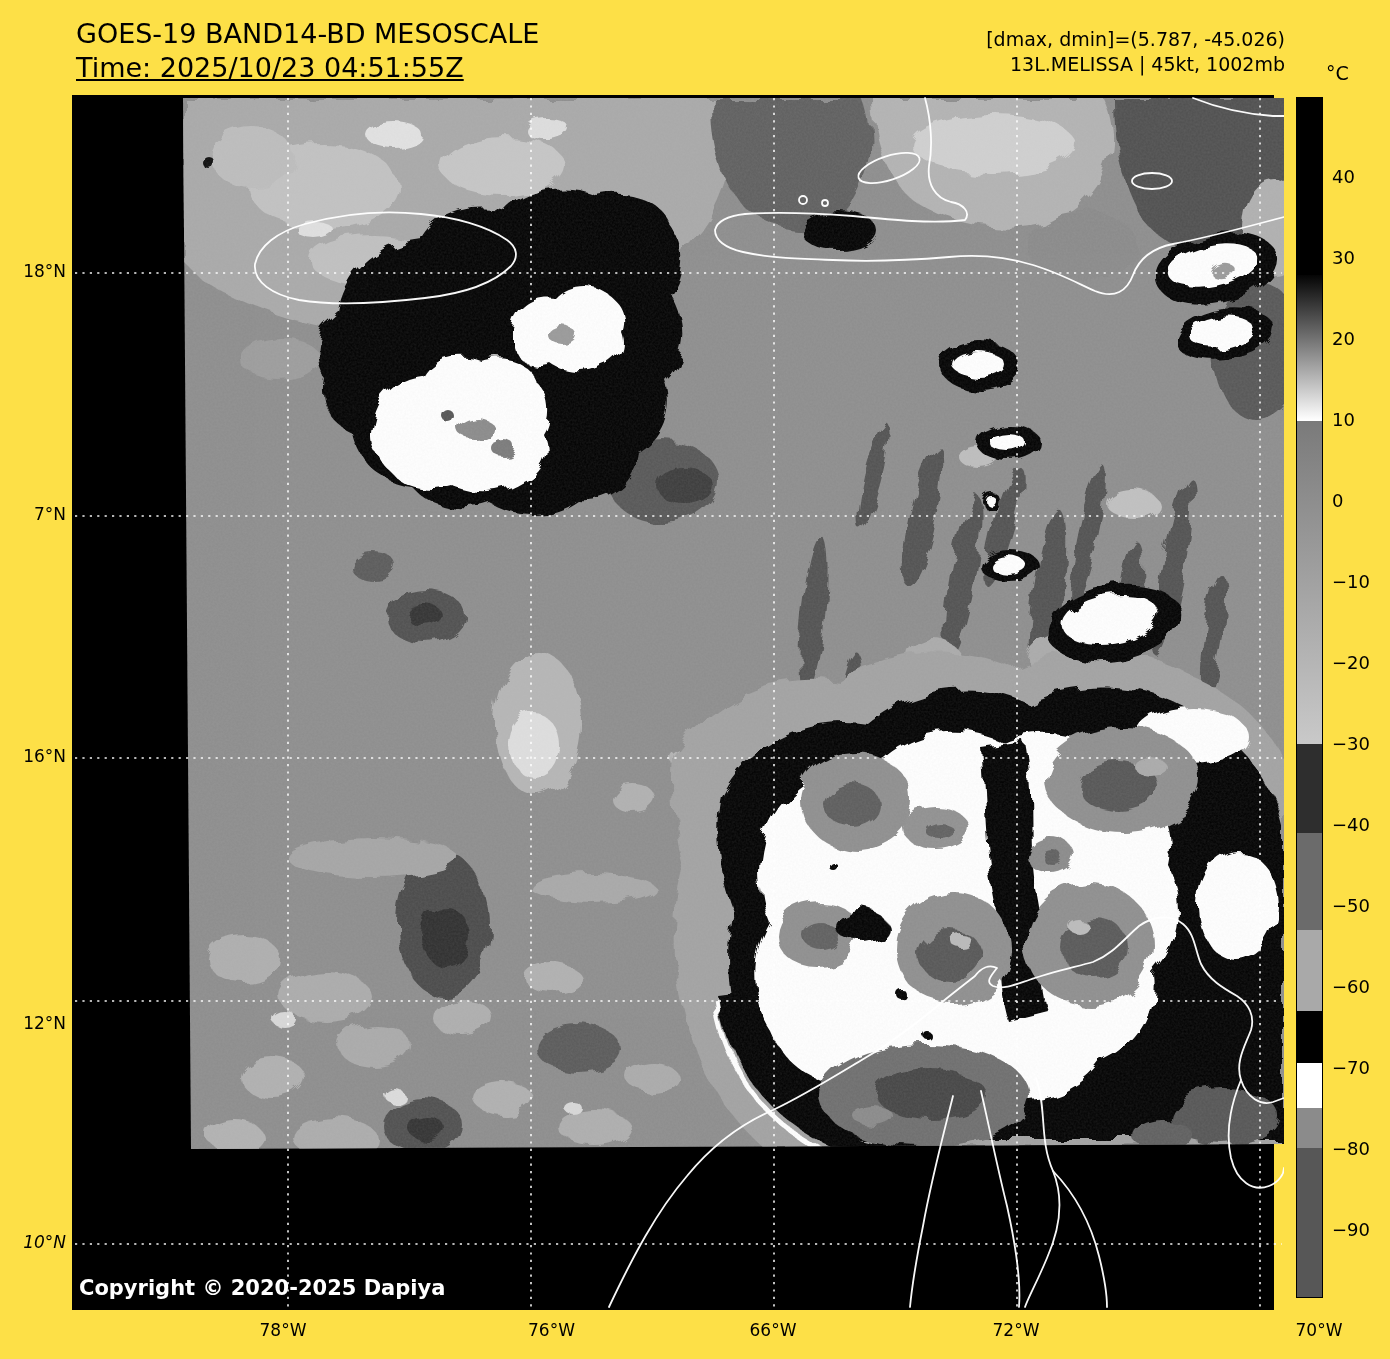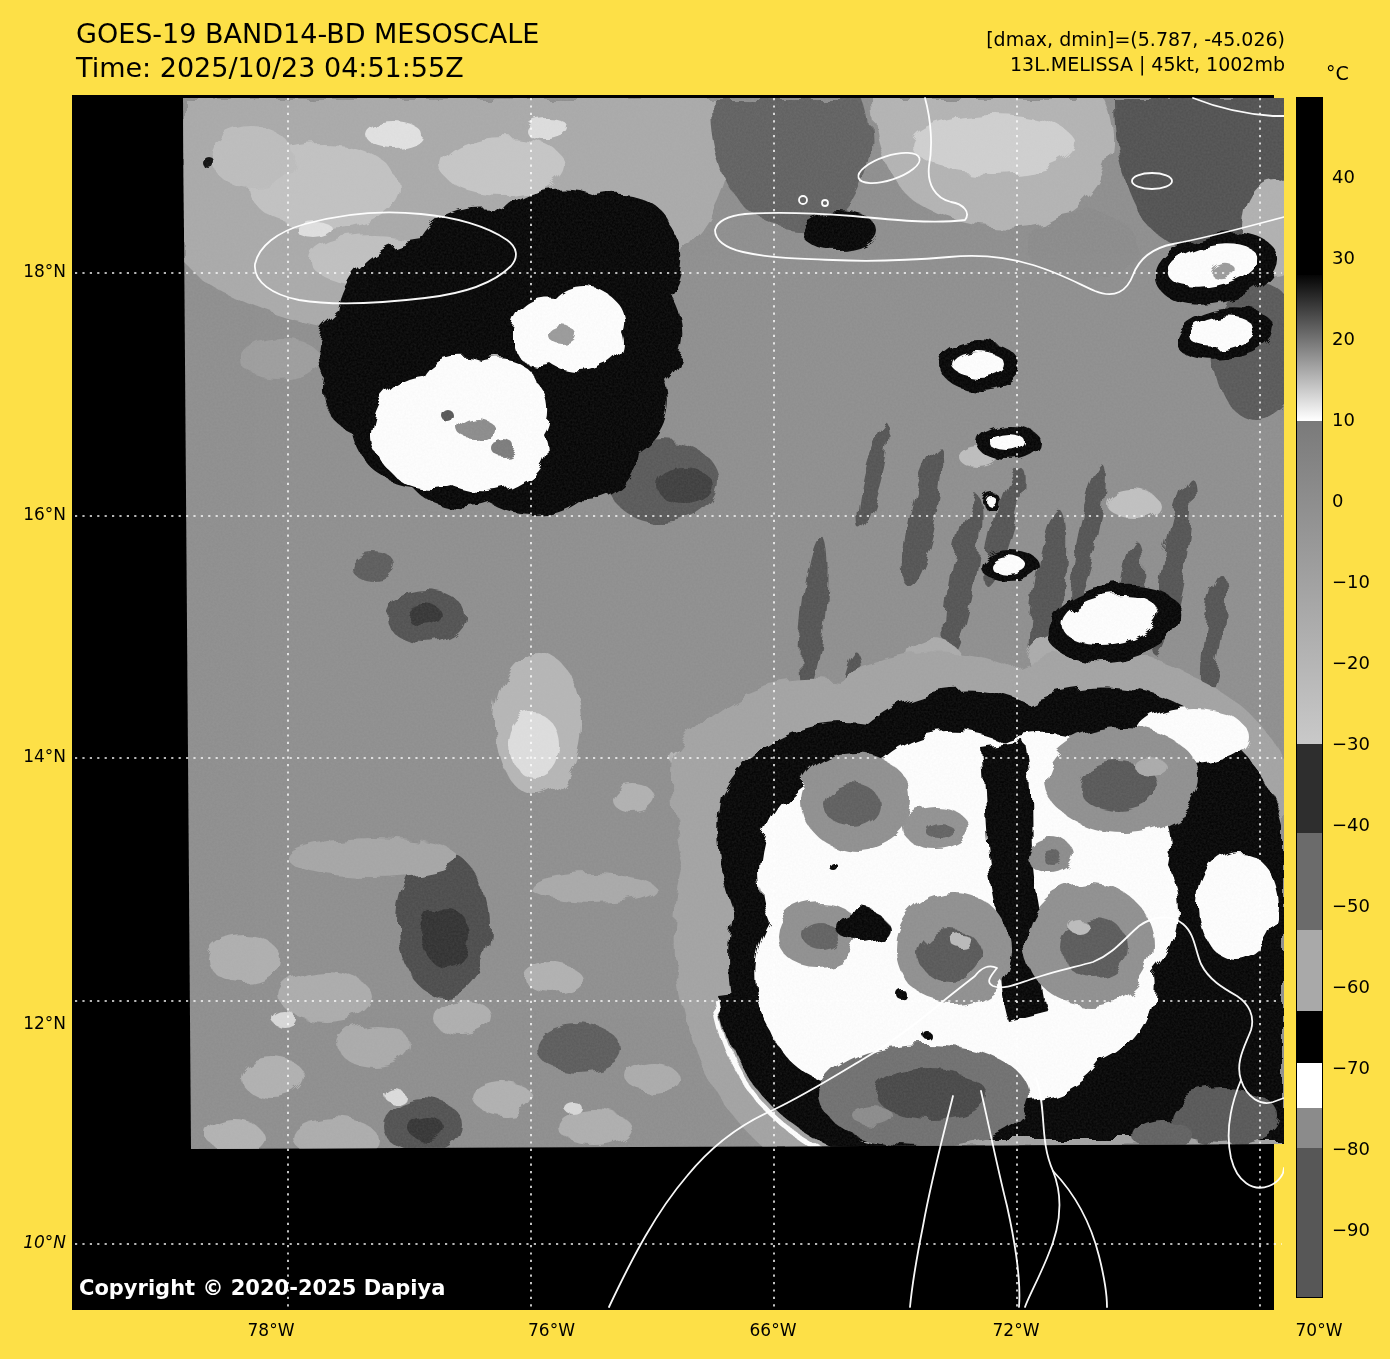--- a/index.html
+++ b/index.html
@@ -1,19 +1,19 @@
 <!DOCTYPE html>
 <html><head>
 <meta charset="utf-8">
 <style>
   html,body{margin:0;padding:0;background:#ffffff;}
   .page{position:relative;width:1390px;height:1359px;background:#fde047;
         font-family:"DejaVu Sans","Liberation Sans",sans-serif;color:#000;overflow:hidden;}
   .title-line1{position:absolute;left:76px;top:18px;font-size:27px;line-height:32px;white-space:nowrap;}
-  .title-line2{position:absolute;left:76px;top:52px;font-size:27px;line-height:32px;white-space:nowrap;}
+  .title-line2{position:absolute;left:76px;top:52px;font-size:27px;line-height:32px;white-space:nowrap;text-decoration:underline;}
   .info-line1{position:absolute;right:105px;top:28px;font-size:19px;line-height:22px;white-space:nowrap;}
   .info-line2{position:absolute;right:105px;top:53px;font-size:19px;line-height:22px;white-space:nowrap;text-align:right;}
   .cb-unit{position:absolute;left:1326px;top:62px;font-size:19px;}
   .map{position:absolute;left:72px;top:95px;width:1202px;height:1215px;background:#000;
        border:1px solid #000;box-sizing:border-box;}
   .map svg{position:absolute;left:0;top:0;}
   .copyright{position:absolute;left:6px;top:1180px;font-size:21px;font-weight:bold;color:#fff;white-space:nowrap;}
   .colorbar{position:absolute;left:1296px;top:97px;width:27px;height:1201px;border:1px solid #000;box-sizing:border-box;}
   .cb-tick{position:absolute;left:1332px;width:70px;font-size:18px;line-height:21px;white-space:nowrap;}
   .lat-label{position:absolute;left:0;width:66px;text-align:right;font-size:17px;line-height:21px;white-space:nowrap;}
@@ -251,26 +251,26 @@
       <div class="cb-tick" style="top: 814.051px;">−40</div>
       <div class="cb-tick" style="top: 895.035px;">−50</div>
       <div class="cb-tick" style="top: 976.02px;">−60</div>
       <div class="cb-tick" style="top: 1057px;">−70</div>
       <div class="cb-tick" style="top: 1137.99px;">−80</div>
       <div class="cb-tick" style="top: 1218.97px;">−90</div>
     </div>
 
   <div id="lat-labels">
       <div class="lat-label" style="top: 261px;">18°N</div>
-      <div class="lat-label" style="top: 504px;">16°N</div>
-      <div class="lat-label" style="top: 746px;">14°N</div>
+      <div class="lat-label" style="top: 504px;">7°N</div>
+      <div class="lat-label" style="top: 746px;">16°N</div>
       <div class="lat-label" style="top: 1013px;">12°N</div>
       <div class="lat-label" style="top: 1232px; font-style: italic;">10°N</div>
     </div>
   <div id="lon-labels">
-      <div class="lon-label" style="left: 226px;">78°W</div>
+      <div class="lon-label" style="left: 238px;">78°W</div>
       <div class="lon-label" style="left: 485px; text-align: right;">76°W</div>
       <div class="lon-label" style="left: 728px;">66°W</div>
       <div class="lon-label" style="left: 971px;">72°W</div>
       <div class="lon-label" style="left: 1274px;">70°W</div>
     </div>
 
 </div>
 
 </body></html>

